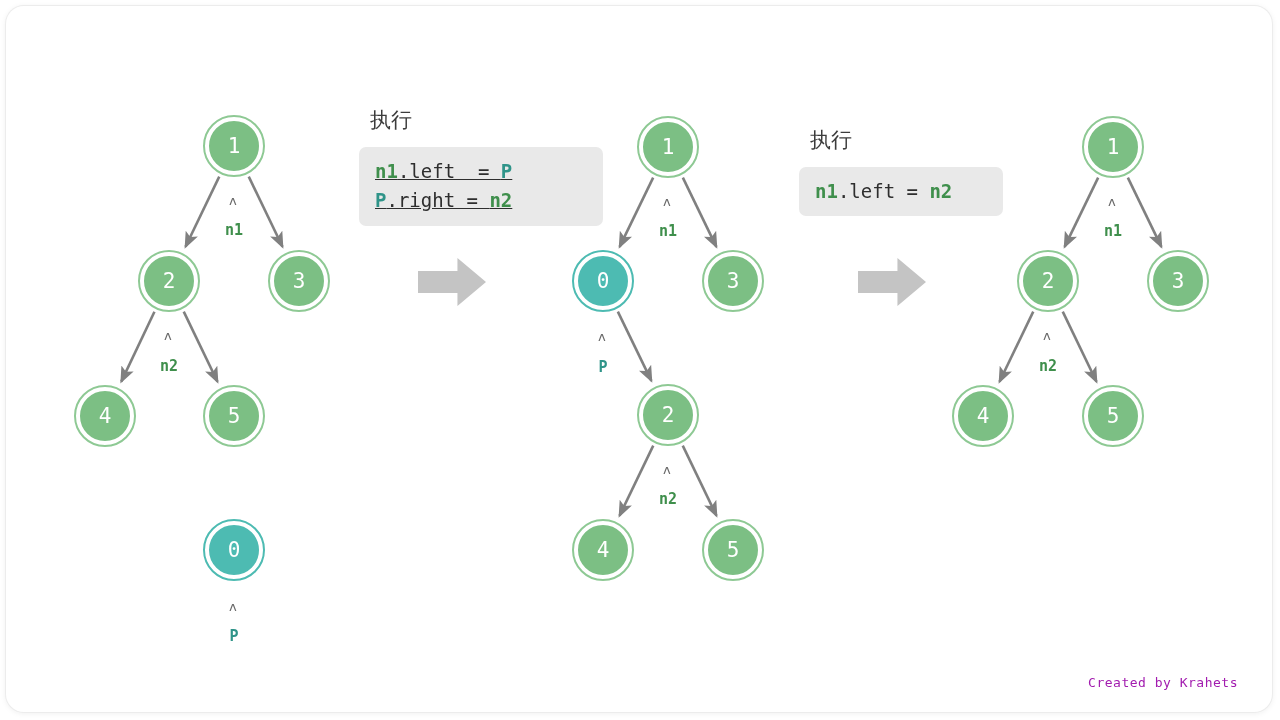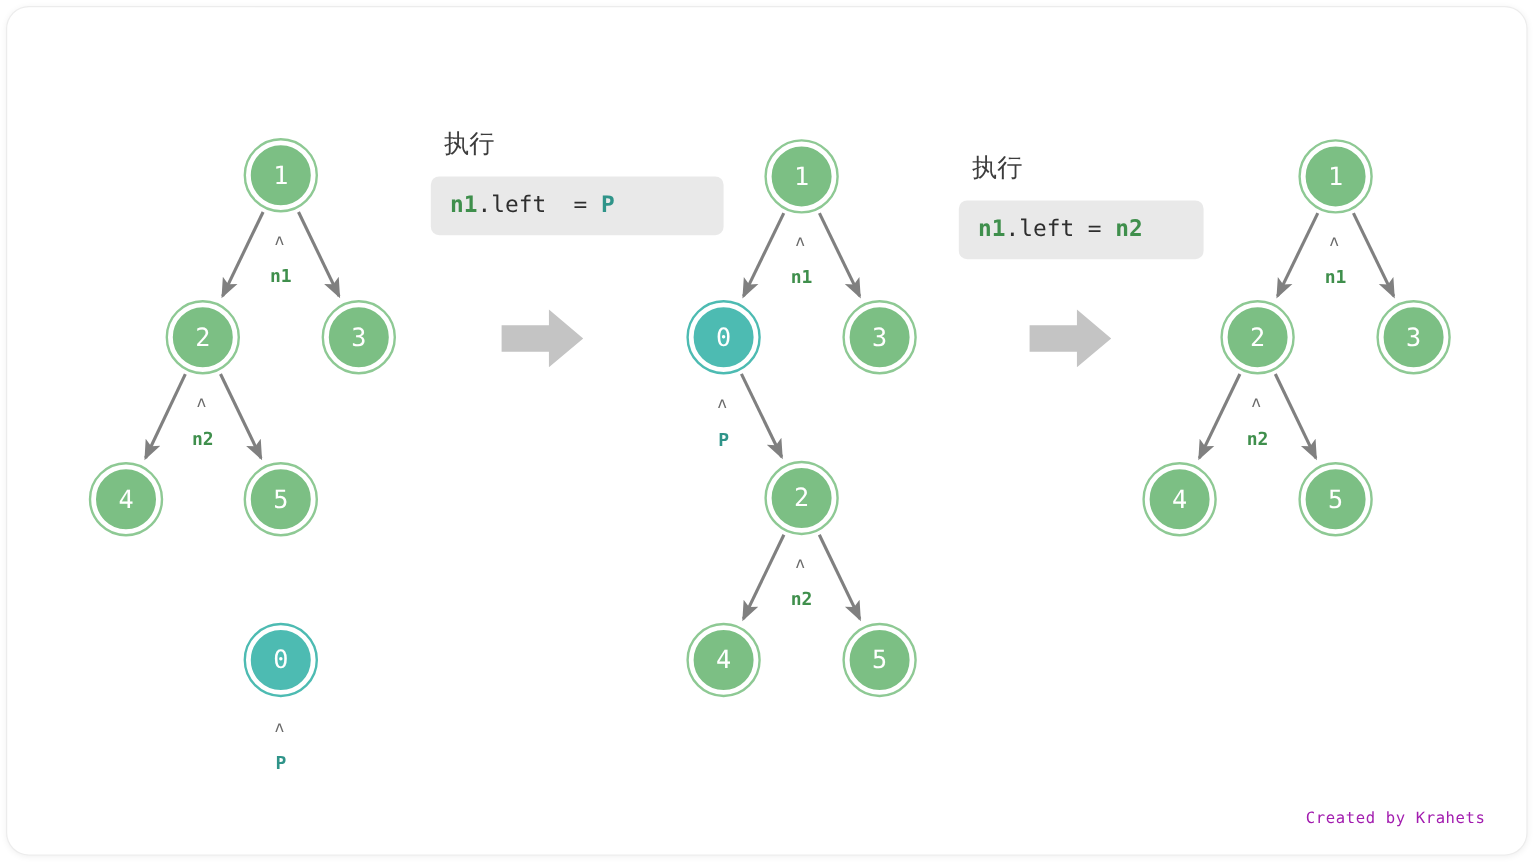--- a/index.html
+++ b/index.html
@@ -223,20 +223,20 @@
           <span class="ring"></span>
           <span class="val">5</span>
         </div>
         <div class="caret" style="left: 1102px; top: 189px;">ʌ</div>
         <div class="ptr green" style="left: 1107px; top: 216px; transform: translateX(-50%);">n1</div>
         <div class="caret" style="left: 1037px; top: 323px;">ʌ</div>
         <div class="ptr green" style="left: 1042px; top: 351px; transform: translateX(-50%);">n2</div>
       </div>
 
     <div class="exec-label" style="left: 364px; top: 100px;">执行</div>
-    <div class="codebox" id="codebox-1" style="left: 353px; top: 141px; width: 244px;"><div><span class="v-green">n1</span><span>.left  = </span><span class="v-teal">P</span></div></div>
+    <div class="codebox" id="codebox-1" style="left: 353px; top: 141px; width: 244px; text-decoration: underline;"><div><span class="v-green">n1</span><span>.left  = </span><span class="v-teal">P</span></div><div><span class="v-teal">P</span><span>.right = </span><span class="v-green">n2</span></div></div>
 
     <div class="exec-label" style="left: 804px; top: 120px;">执行</div>
     <div class="codebox" id="codebox-2" style="left: 793px; top: 161px; width: 204px;"><div><span class="v-green">n1</span><span>.left = </span><span class="v-green">n2</span></div></div>
 
     <div class="credit">Created by Krahets</div>
   </div>
 </div>
 
 </body></html>

